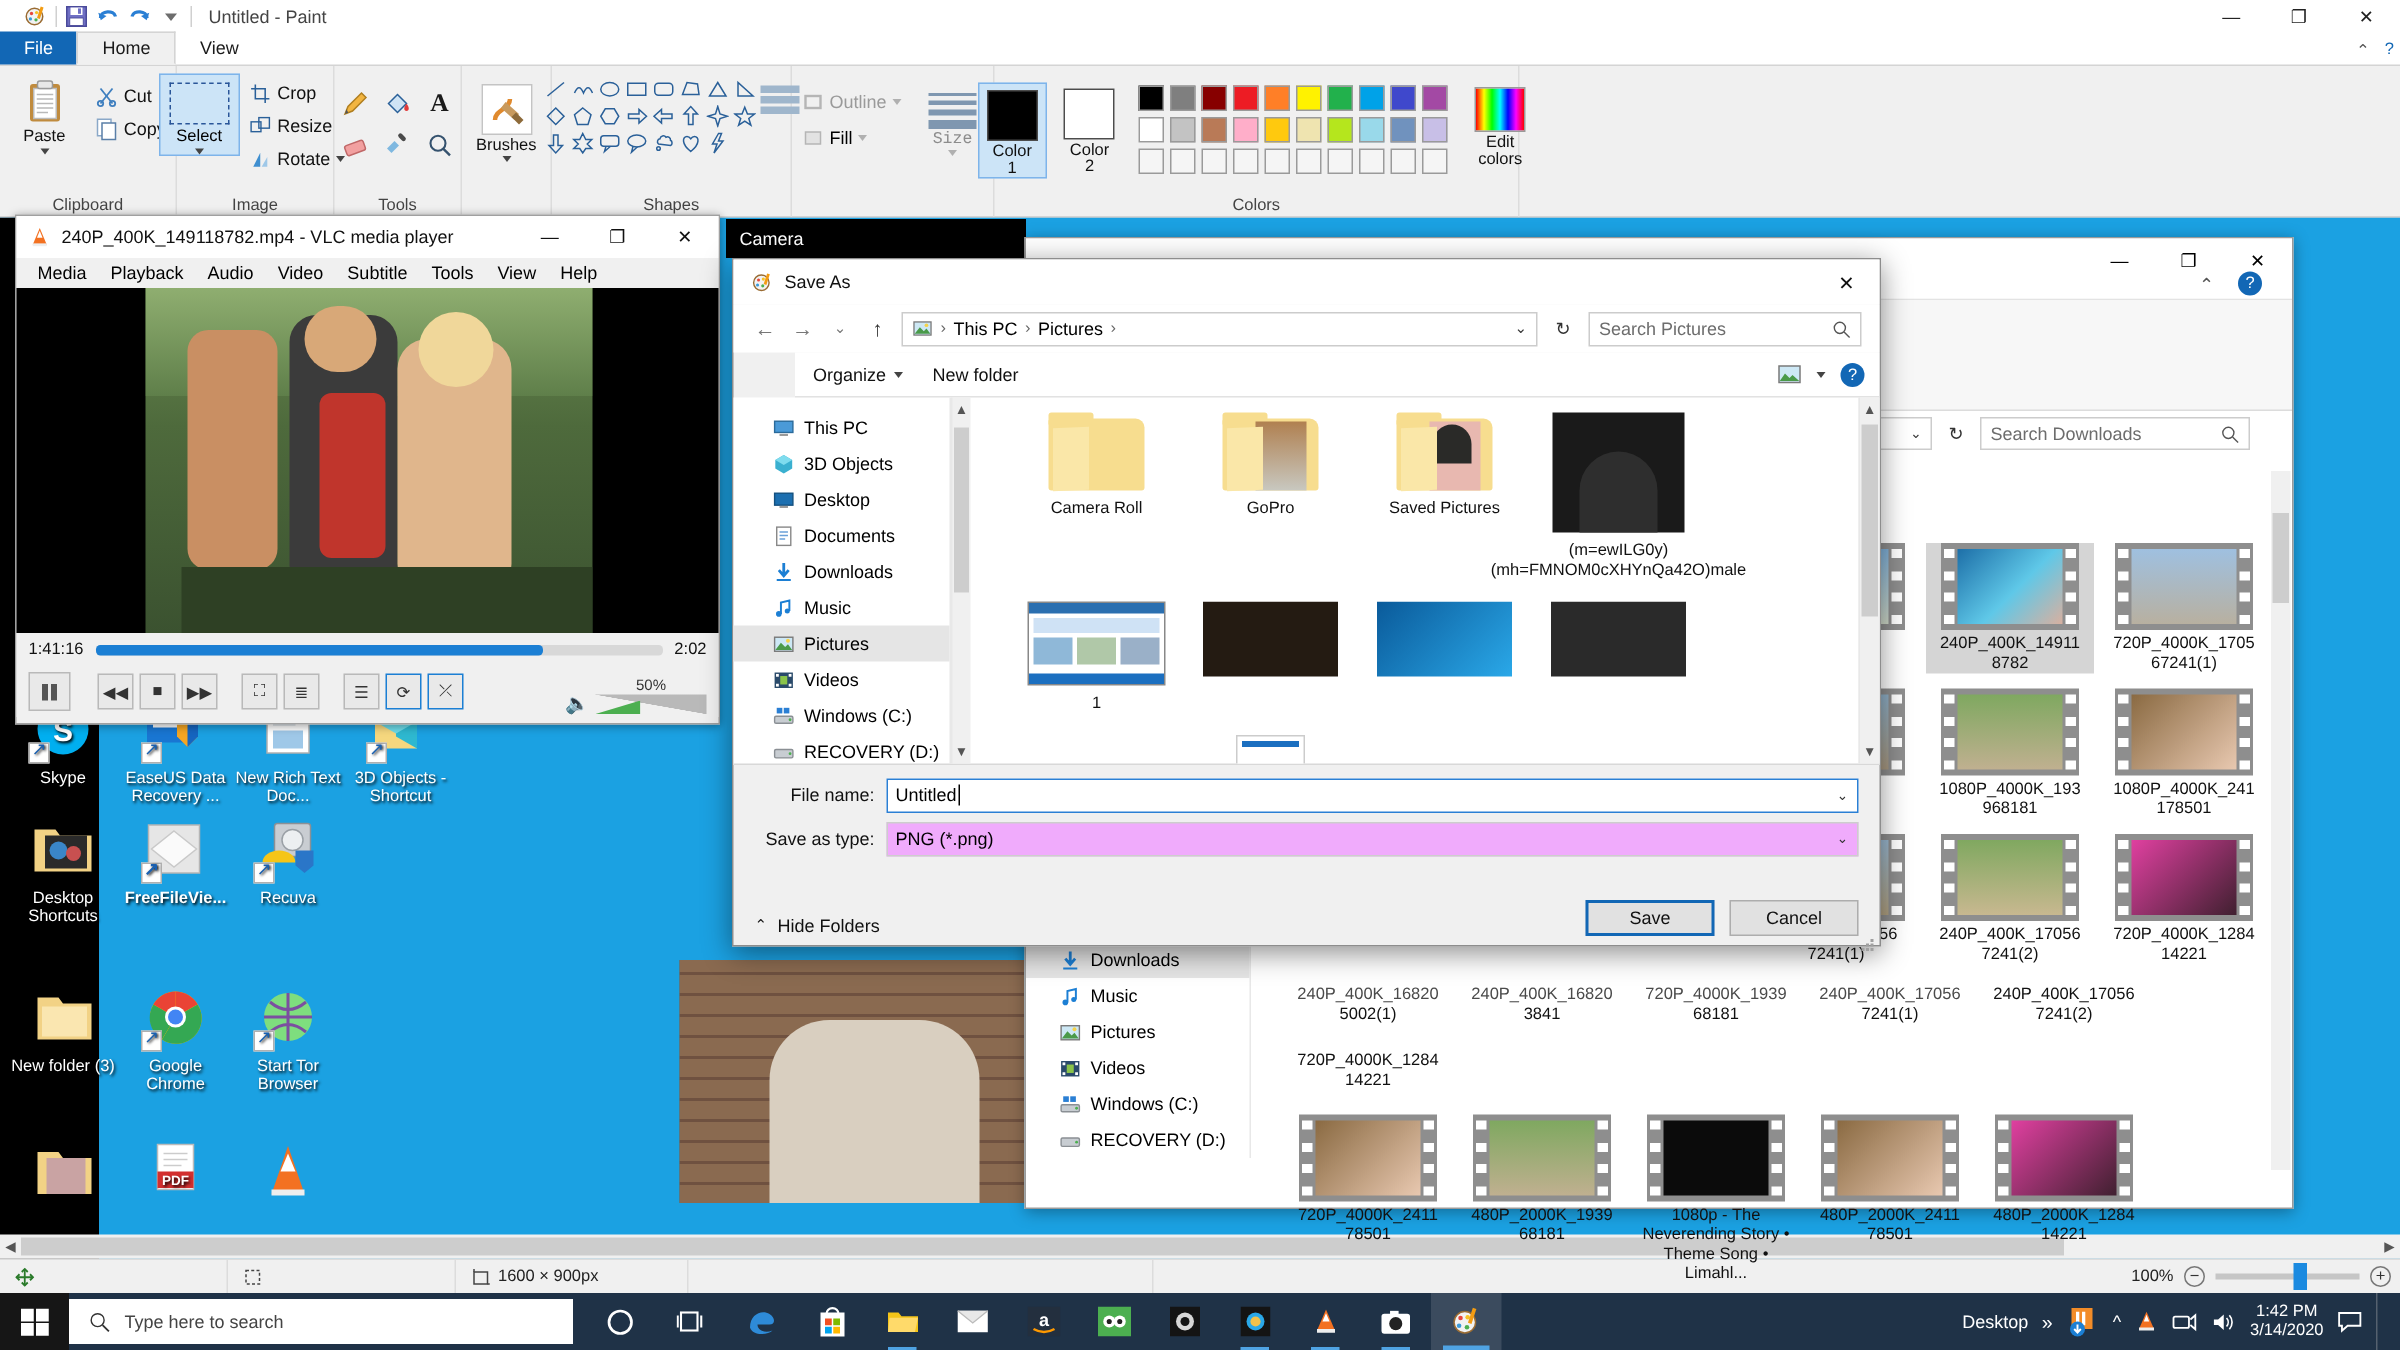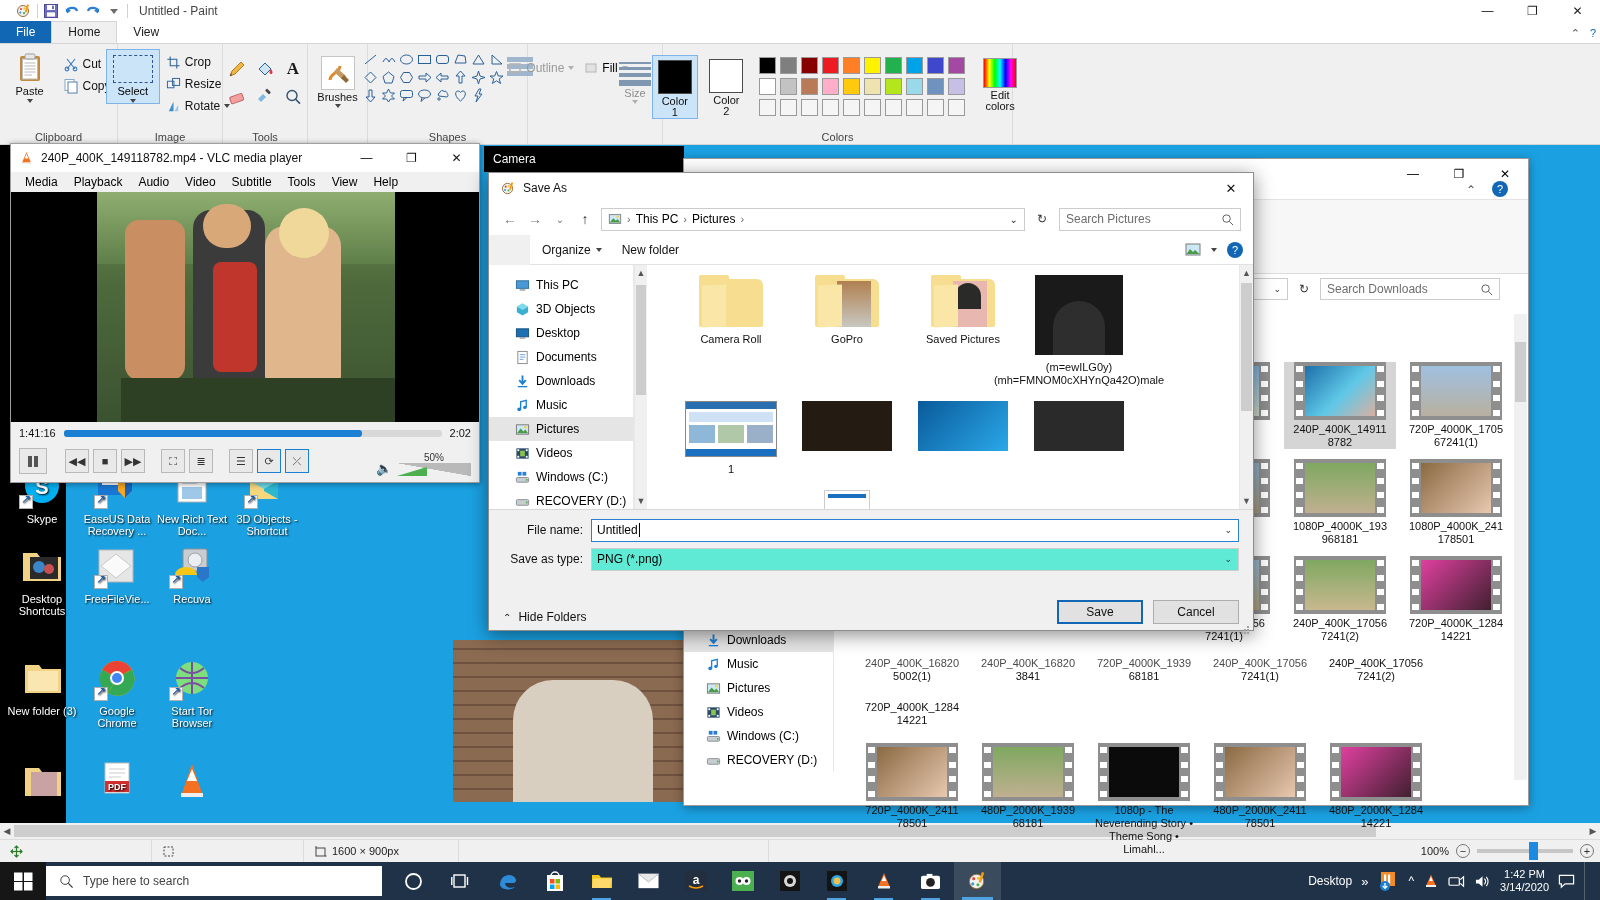--- a/index.html
+++ b/index.html
@@ -173,21 +173,21 @@
                   border-radius:2px 6px 2px 2px;}
   .folder .tab { position:absolute; left:0; top:0; width:30px; height:8px; background:#f7dd8f;
                  border-radius:2px 2px 0 0;}
   .folder .front { position:absolute; left:3px; top:10px; width:24px; height:42px; background:#fae7a8;
                    transform:skewY(-2deg); }
   .sa-fields { height:64px; padding:8px 14px 0; }
   .fieldrow { display:flex; align-items:center; height:24px; margin-bottom:5px; }
   .fieldlbl { width:88px; text-align:right; padding-right:8px; font-size:12px; color:#111;}
   .fieldinput { flex:1; height:23px; border:1px solid #2a7fd4; background:#fff; display:flex;
                 align-items:center; padding:0 5px; font-size:12px; position:relative;}
-  .fieldselect { flex:1; height:23px; border:1px solid #cdcdcd; background:#5eead4; display:flex;
+  .fieldselect { flex:1; height:23px; border:1px solid #cdcdcd; background:#f0abfc; display:flex;
                  align-items:center; padding:0 5px; font-size:12px; position:relative;}
   .dd-arrow { position:absolute; right:6px; font-size:9px; color:#333; }
   .sa-footer { height:64px; position:relative; }
   .hidefolders { position:absolute; left:14px; bottom:14px; font-size:12px; color:#111;
                  display:flex; align-items:center; gap:7px; }
   .sa-btn { width:86px; height:24px; border:1px solid #adadad; background:#e1e1e1; font-size:12px;
             display:flex; align-items:center; justify-content:center; color:#111;}
   .sa-btn.primary { border:2px solid #1267b5; background:#e1e1e1; }
   .sa-buttons { position:absolute; right:14px; bottom:14px; display:flex; gap:10px; }
   .grip { position:absolute; right:3px; bottom:3px; width:10px; height:10px; }
@@ -571,21 +571,21 @@
             <span style="width:26px;height:5px;background:#9fb6cc;"></span>
             <span style="width:26px;height:5px;background:#9fb6cc;"></span>
             <span style="width:26px;height:5px;background:#9fb6cc;"></span>
           </div>
         </div>
       </div>
       <div class="rgroup-label">Shapes</div>
     </div>
 
     <div class="rgroup" style="width:80px;border-right:none;">
-      <div class="rgroup-body" style="flex-direction:row;align-items:flex-start;padding-top:10px;">
+      <div class="rgroup-body" style="flex-direction:column;align-items:flex-start;padding-top:10px;">
         <div class="smallbtn" style="color:#9a9a9a;">
           <span>
               <svg width="14" height="14">
                 <rect x="2" y="3" width="10" height="8" fill="none" stroke="#b5b5b5" stroke-width="1.6"></rect>
               </svg>
             </span>
           <span>Outline</span>
           <span class="caret" style="border-top-color:#b0b0b0;"></span>
         </div>
         <div class="smallbtn" style="color:#000000;">
@@ -594,21 +594,21 @@
                 <rect x="2" y="3" width="10" height="8" fill="#e2e2e2" stroke="#b5b5b5"></rect>
               </svg>
             </span>
           <span>Fill</span>
           <span class="caret" style="border-top-color:#b0b0b0;"></span>
         </div>
       </div>
     </div>
 
     <div class="rgroup" style="width:55px;">
-      <div class="rgroup-body" style="padding-top:12px;">
+      <div class="rgroup-body" style="padding-top:12px;font-family:Liberation Mono, monospace;">
         <div class="bigbtn" style="width:44px;">
           <div style="display:flex;flex-direction:column;gap:3px;align-items:center;">
             <span style="width:32px;height:2px;background:#7f97b0;"></span>
             <span style="width:32px;height:3px;background:#7f97b0;"></span>
             <span style="width:32px;height:4px;background:#7f97b0;"></span>
             <span style="width:32px;height:6px;background:#7f97b0;"></span>
           </div>
           <span class="lbl" style="color:#8c8c8c;">Size</span>
           <span class="caret" style="border-top-color:#b0b0b0;margin-top:1px;"></span>
         </div>
@@ -724,21 +724,21 @@
       <span class="glyph">
         <svg width="46" height="46" viewBox="0 0 46 46">
             <path d="M4 8 h14 l3 4 h21 v24 H4 Z" fill="#f2d285"></path>
             <rect x="11" y="12" width="28" height="22" fill="#2a2a2a"></rect>
             <circle cx="20" cy="22" r="6" fill="#3a86c8"></circle>
             <circle cx="30" cy="24" r="5" fill="#c85050"></circle>
           </svg>
       </span>
       <span>Desktop Shortcuts</span>
     </div>
-    <div class="dicon" style="left:79px; top:400px;">
+    <div class="dicon" style="left:79px; top:400px;font-weight:bold;">
       <span class="glyph">
         <svg width="46" height="46" viewBox="0 0 46 46">
             <rect x="5" y="5" width="34" height="32" fill="#e6e6e6" stroke="#b5b5b5"></rect>
             <polygon points="22,9 37,21 22,33 7,21" fill="#fafafa" stroke="#c9c9c9"></polygon>
           </svg>
         <span class="shortcut-arrow"></span>
       </span>
       <span>FreeFileVie...</span>
     </div>
     <div class="dicon" style="left:154px; top:400px;">

